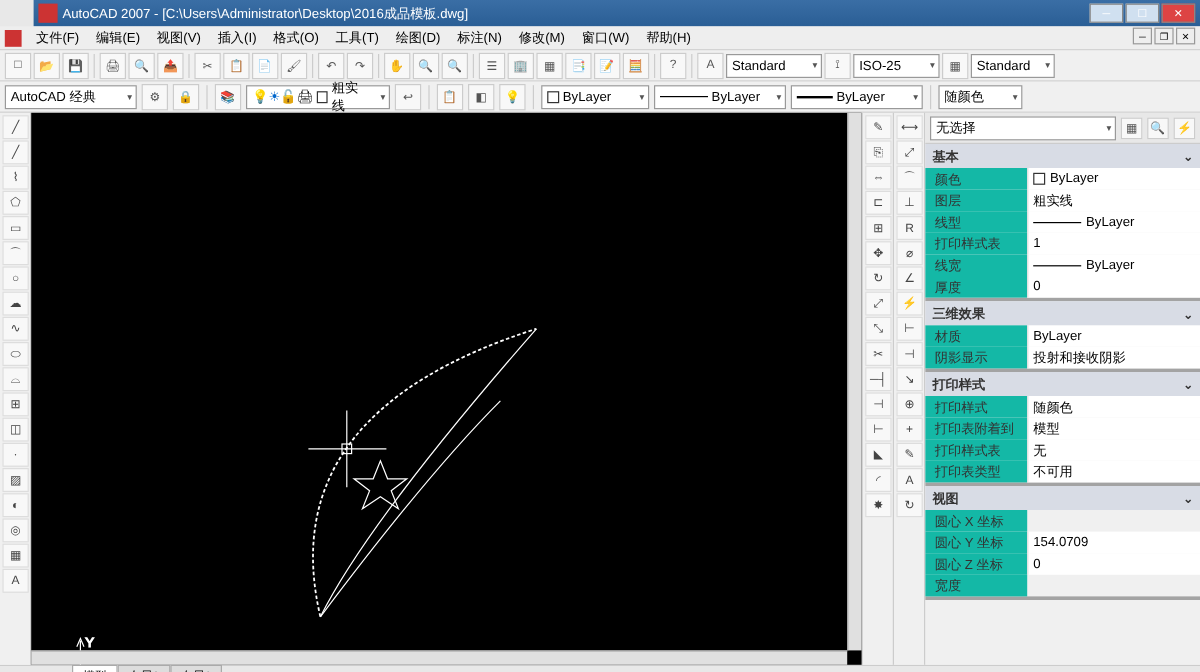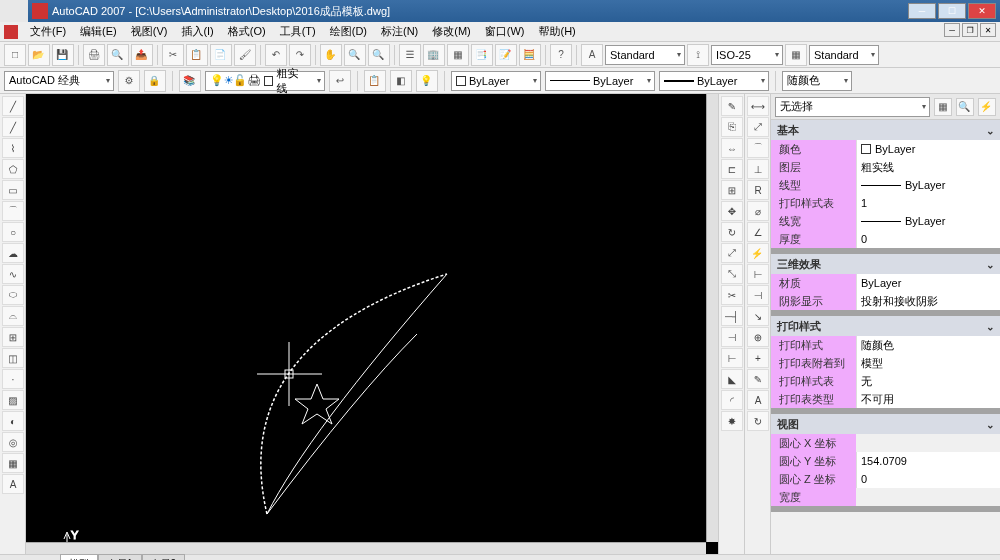--- a/index.html
+++ b/index.html
@@ -22,25 +22,25 @@
 .mainarea { display:flex; height:460px; }
 .lefttools { width:26px; background:#f0f0f0; display:flex; flex-direction:column; gap:1px; padding:2px; border-right:1px solid #ccc; }
 .ltbtn { width:22px; height:20px; border:1px solid #ddd; background:#f8f8f8; display:flex; align-items:center; justify-content:center; font-size:10px; color:#444; }
 .canvas-wrap { flex:1; position:relative; background:#000; }
 .canvas-wrap svg { width:100%; height:100%; }
 .righttools { width:26px; background:#f0f0f0; display:flex; flex-direction:column; gap:1px; padding:2px; border-left:1px solid #ccc; }
 .righttools2 { width:26px; background:#f0f0f0; display:flex; flex-direction:column; gap:1px; padding:2px; border-left:1px solid #ccc; }
 .props { width:230px; background:#f0f0f0; border-left:1px solid #ccc; display:flex; flex-direction:column; overflow-y:auto; }
 .props-header { height:26px; background:#e8e8e8; display:flex; align-items:center; padding:0 4px; gap:4px; border-bottom:1px solid #ccc; }
 .props-header .combo { flex:1; }
-.props-section { border-bottom:6px solid #a3a3a3; }
+.props-section { border-bottom:3px solid #a3a3a3; }
 .props-section-h { height:20px; background:#d8dce5; display:flex; align-items:center; padding:0 6px; font-weight:bold; color:#333; position:relative; }
 .props-section-h::after { content:"⌃"; position:absolute; right:6px; font-size:10px; transform:rotate(180deg); }
 .prop-row { display:flex; height:18px; align-items:center; }
-.prop-label { width:85px; padding-left:8px; color:#333; background:#f0abfc; height:100%; display:flex; align-items:center; }
+.prop-label { width:85px; padding-left:8px; color:#333; background:#14b8a6; height:100%; display:flex; align-items:center; }
 .prop-value { flex:1; padding-left:4px; background:#fff; height:100%; display:flex; align-items:center; border-left:1px solid #ddd; }
 .prop-value .swatch { width:10px; height:10px; border:1px solid #333; background:#fff; margin-right:4px; }
 .prop-value .line { width:40px; height:1px; background:#000; margin-right:4px; }
 .tabs { height:18px; background:#e8e8e8; display:flex; align-items:center; padding:0 4px; gap:0; border-top:1px solid #ccc; }
 .tab { padding:2px 8px; background:#ddd; border:1px solid #aaa; font-size:10px; }
 .tab.active { background:#fff; }
 .nav-arrows { display:flex; }
 .nav-arrows span { width:14px; text-align:center; font-size:9px; }
 .scrollbar-h { position:absolute; bottom:0; left:0; right:12px; height:12px; background:#e0e0e0; border-top:1px solid #aaa; }
 .scrollbar-v { position:absolute; top:0; right:0; bottom:12px; width:12px; background:#e0e0e0; border-left:1px solid #aaa; }

